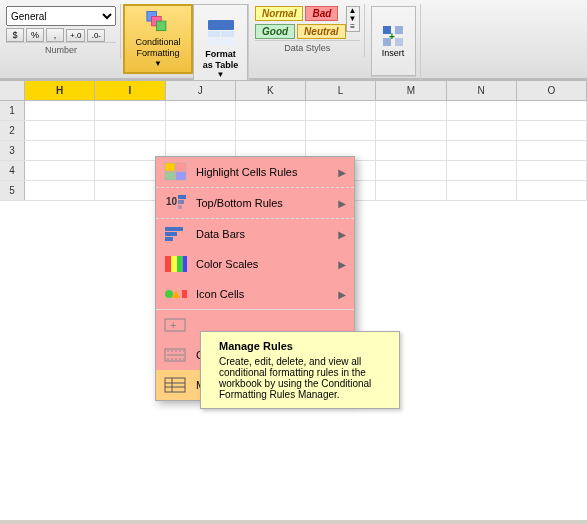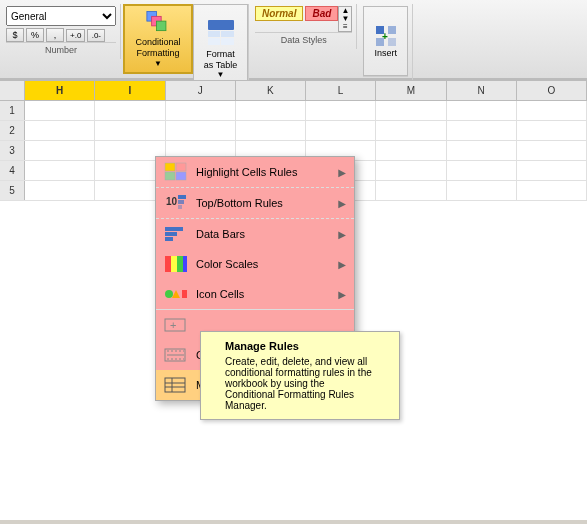--- a/index.html
+++ b/index.html
@@ -98,20 +98,21 @@
       align-items: center;
       justify-content: center;
       background: linear-gradient(to bottom, #f5f5f5, #e8e8e8);
       border: 1px solid #bbb;
       padding: 12px 6px;
       cursor: pointer;
       min-width: 55px;
       height: 90px;
       font-size: 9px;
       text-align: center;
+      font-weight: bold;
     }
 
     .format-table-icon {
       width: 28px;
       height: 28px;
       margin-bottom: 2px;
     }
 
     .insert-btn {
       display: flex;
@@ -231,21 +232,21 @@
       font-size: 10px;
       color: #666;
     }
 
     .tooltip-box {
       position: absolute;
       left: 200px;
       top: 250px;
       background: #ffffc0;
       border: 1px solid #aaa;
-      padding: 8px 24px;
+      padding: 8px 18px;
       max-width: 200px;
       font-size: 10px;
       box-shadow: 2px 2px 4px rgba(0,0,0,0.2);
       z-index: 200;
     }
 
     .tooltip-title {
       font-weight: bold;
       margin-bottom: 4px;
       font-size: 11px;
@@ -338,20 +339,24 @@
     <div class="section-label">Styles</div>
   </div>
 
   <div class="section-wrapper">
     <div class="section-content">
       <div class="styles-cells-wrapper">
         <div class="styles-row">
           <div class="style-cell normal">Normal</div>
           <div class="style-cell bad">Bad</div>
         </div>
+        <div class="styles-row">
+          <div class="style-cell good">Good</div>
+          <div class="style-cell neutral">Neutral</div>
+        </div>
       </div>
       <div class="styles-scroll">
         <button class="styles-scroll-btn">▲</button>
         <button class="styles-scroll-btn">▼</button>
         <button class="styles-scroll-btn">≡</button>
       </div>
     </div>
     <div class="section-label">Data Styles</div>
   </div>
 

